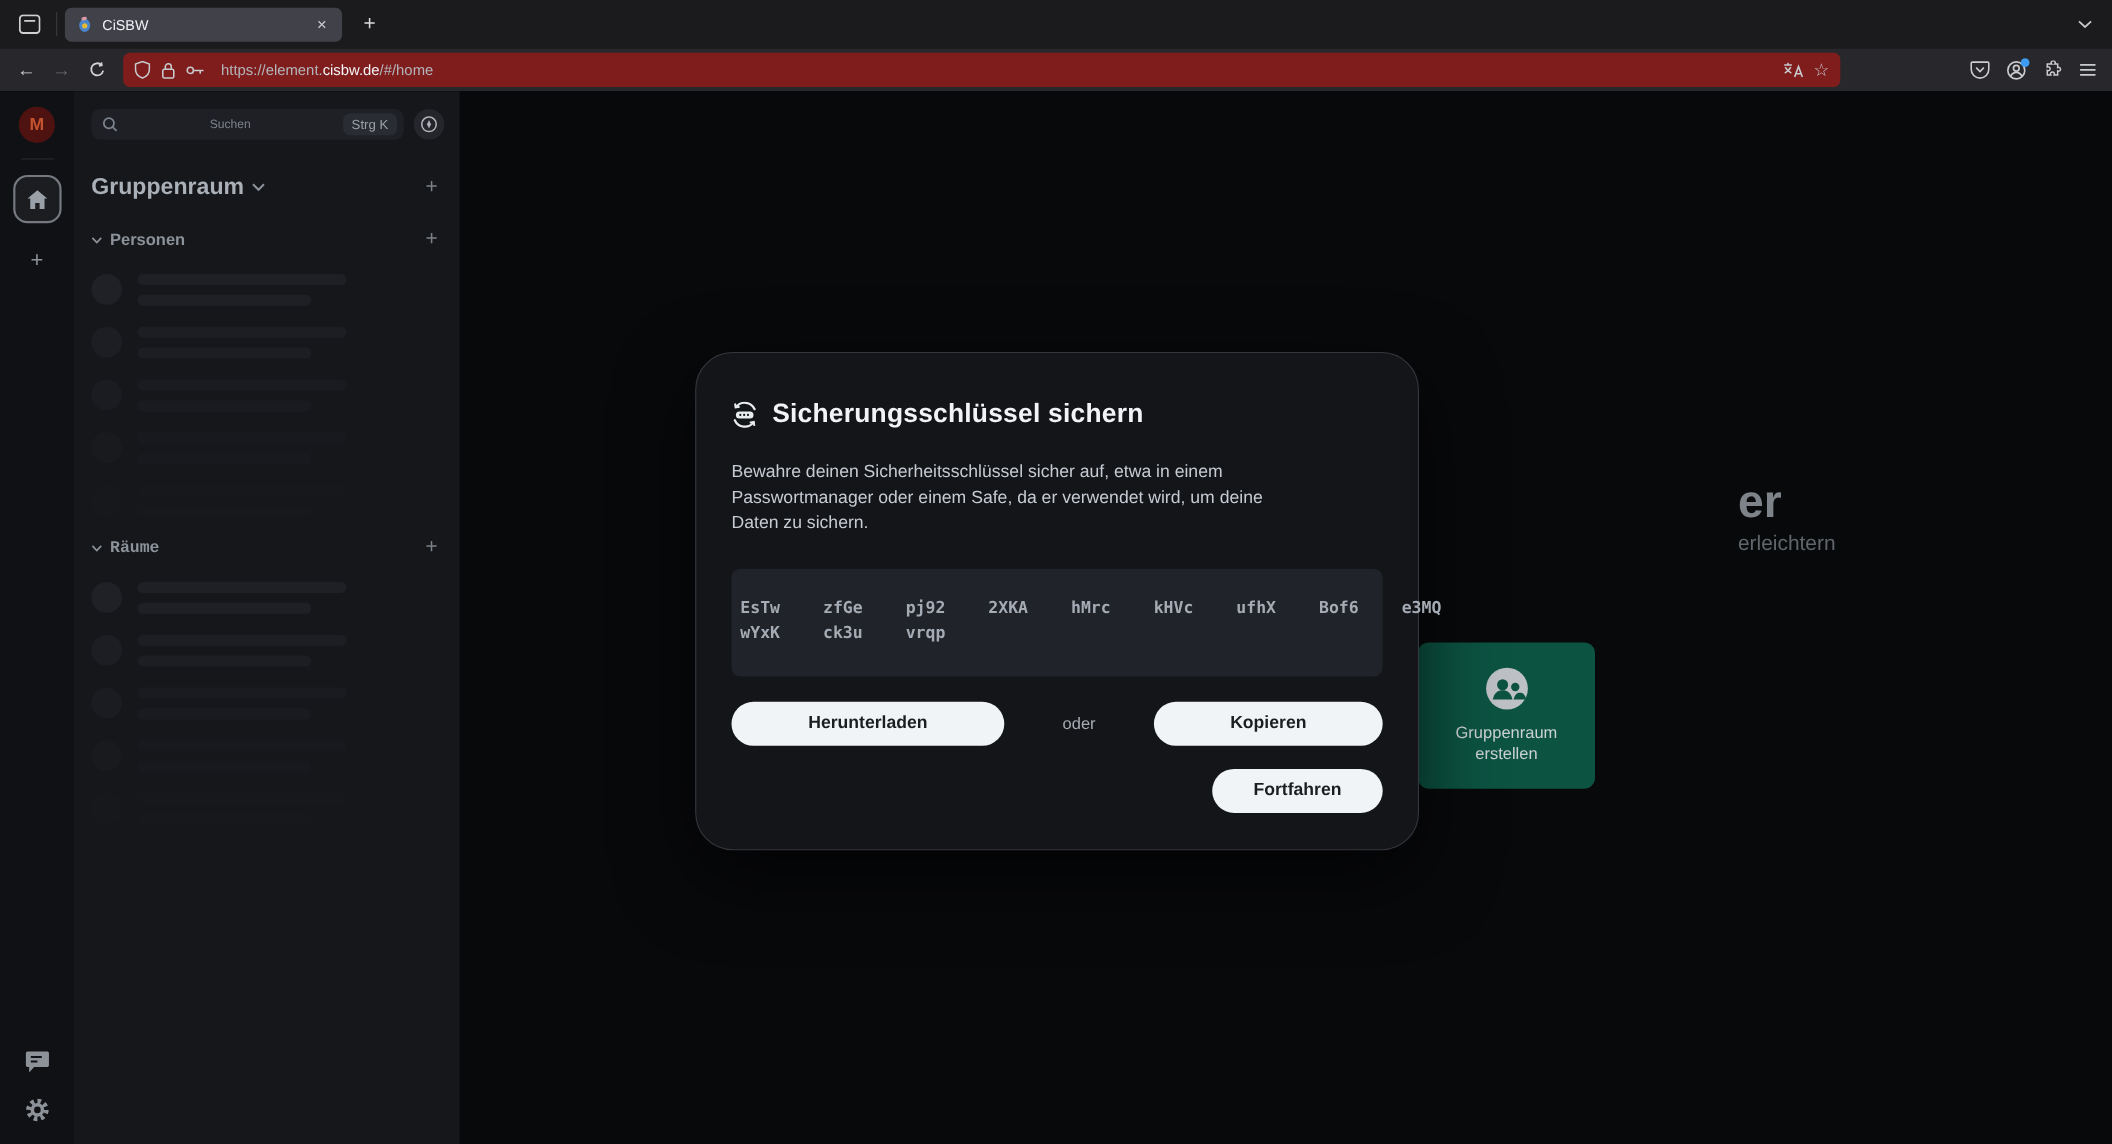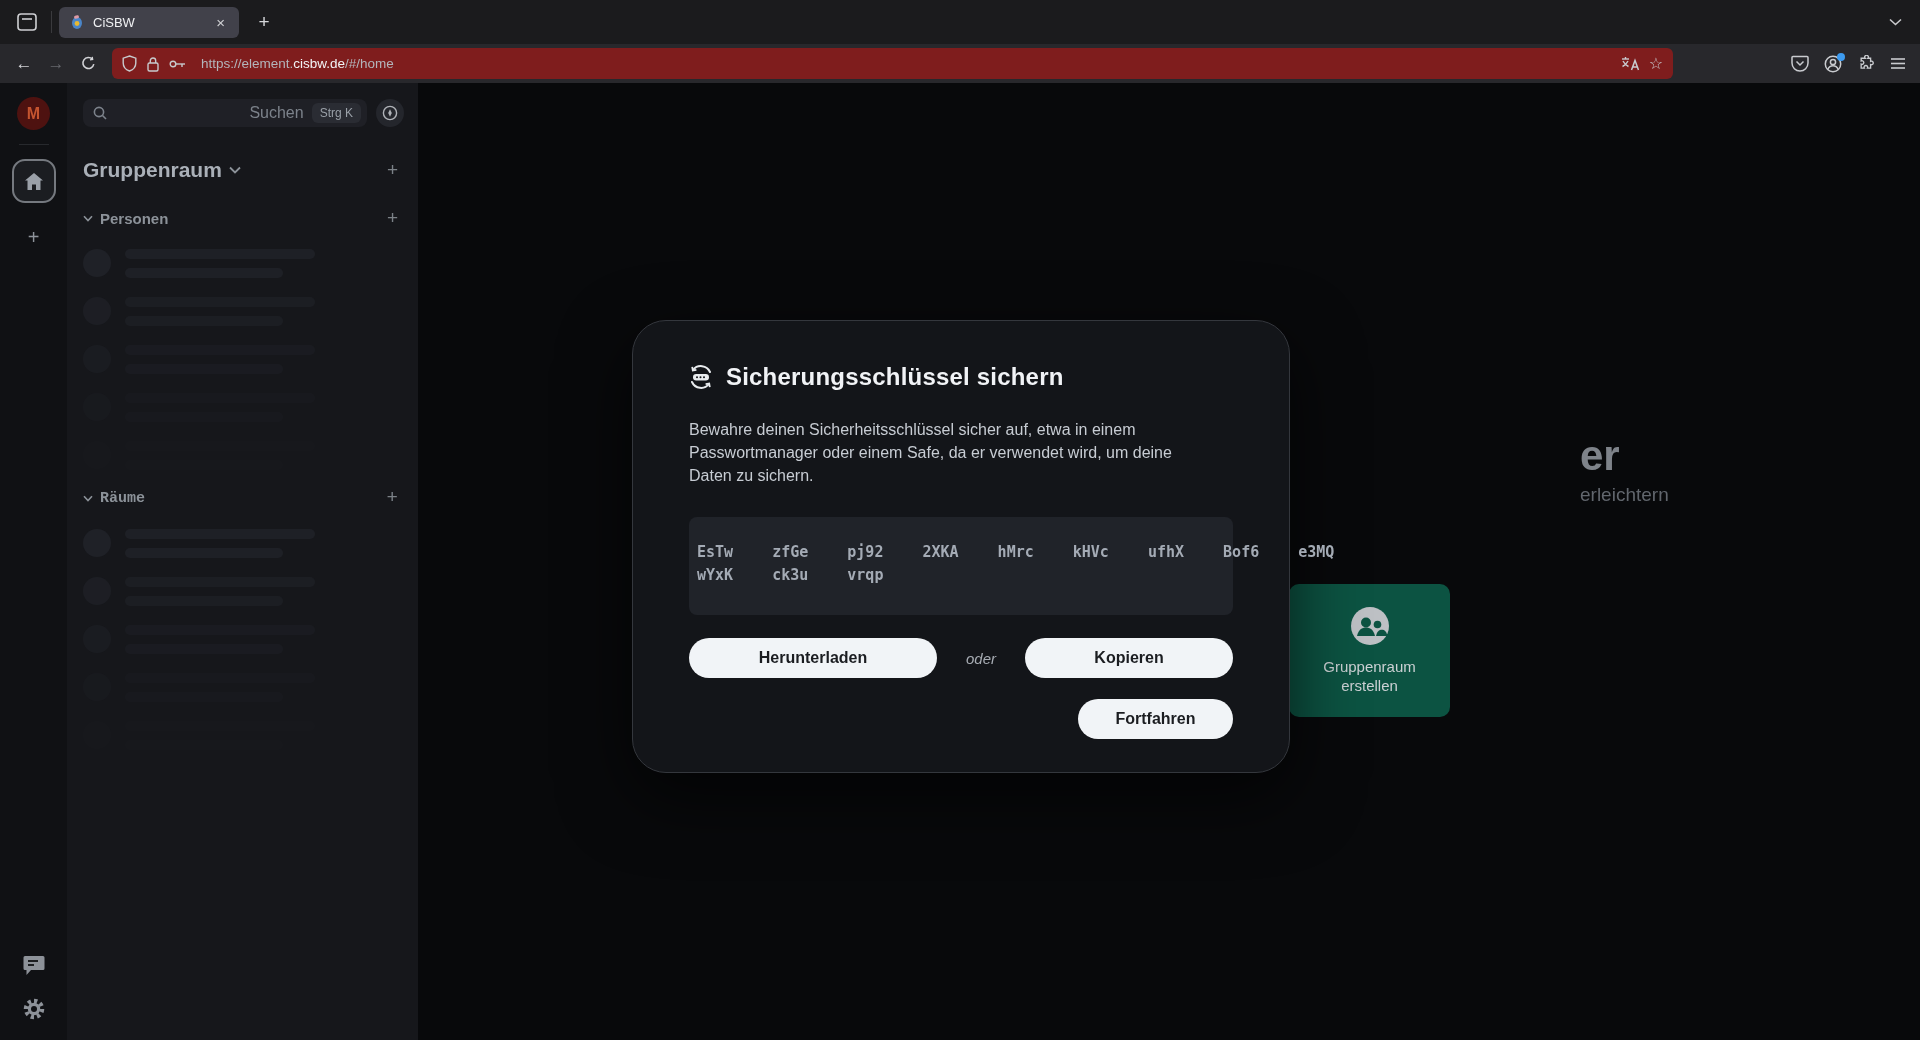--- a/index.html
+++ b/index.html
@@ -13,21 +13,21 @@
   .titlebar .title { position:absolute; left:0; right:0; text-align:center; color:#d9d9d9; font-size:14px; font-weight:700; letter-spacing:.2px; }
   .win-controls { margin-left:auto; display:flex; align-items:center; gap:24px; padding-right:14px; z-index:2; }
   .win-btn { background:none; border:none; color:#c9c9c9; display:flex; align-items:center; justify-content:center; width:20px; height:20px; }
   .win-close { width:21px; height:21px; border-radius:50%; background:#2b7de9; color:#fff; font-size:12px; font-weight:700; display:flex; align-items:center; justify-content:center; border:none; }
 
   
   .tabbar { height:44px; background:#1b1b1d; display:flex; align-items:center; padding:0 10px; flex:none; }
   .icon-btn { background:none; border:none; display:flex; align-items:center; justify-content:center; color:#cfd0d3; }
   .ffview-btn { width:34px; height:30px; border-radius:4px; }
   .tab-divider { width:1px; height:22px; background:#3a3a3d; margin:0 7px; }
-  .tab { width:180px; height:31px; background:#41414a; border-radius:6px; display:flex; align-items:center; padding:0 10px; gap:8px; color:#f0f1f3; font-size:13px; }
+  .tab { width:252px; height:31px; background:#41414a; border-radius:6px; display:flex; align-items:center; padding:0 10px; gap:8px; color:#f0f1f3; font-size:13px; }
   .tab-label { flex:1; text-align:left; }
   .tab-close { background:none; border:none; color:#cfd0d3; font-size:15px; line-height:1; padding:2px 4px; border-radius:4px; }
   .newtab-btn { width:30px; height:30px; font-size:19px; color:#d6d7da; margin-left:10px; border-radius:4px; }
   .tab-overflow { margin-left:auto; width:30px; height:30px; }
 
   
   .navbar { height:39px; background:#28282c; display:flex; align-items:center; padding:0 8px; flex:none; }
   .nav-btn { width:32px; height:30px; border-radius:4px; font-size:17px; color:#d2d3d7; }
   .nav-btn.disabled { color:#66676c; }
   .urlbar { flex:1; height:31px; background:#7f1d1d; border-radius:6px; display:flex; align-items:center; padding:0 10px; margin-left:8px; gap:9px; }
@@ -47,21 +47,21 @@
   .space-divider { width:30px; height:1px; background:#27292d; margin:14px 0; }
   .home-space-btn { width:44px; height:44px; border-radius:13px; background:#1b1d21; border:2px solid #75797f; display:flex; align-items:center; justify-content:center; }
   .add-space-btn { margin-top:18px; width:32px; height:32px; font-size:20px; color:#8e939a; }
   .space-spacer { flex:1; }
   .threads-btn { width:34px; height:34px; margin-bottom:10px; }
   .settings-btn { width:34px; height:34px; }
 
   .room-panel { width:351px; background:#16171b; padding:16px 14px 0 16px; flex:none; display:flex; flex-direction:column; }
   .search-row { display:flex; align-items:center; gap:9px; }
   .search-box { flex:1; height:28px; background:#1f2026; border-radius:8px; display:flex; align-items:center; padding:0 6px 0 10px; gap:8px; }
-  .search-placeholder { flex:1; font-size:16px; color:#7c828b; text-align:right; }
+  .search-placeholder { flex:1; font-size:11px; color:#7c828b; text-align:center; }
   .search-kbd { background:#2a2c33; border-radius:6px; padding:3px 8px; font-size:12px; color:#9aa0a8; }
   .explore-btn { width:28px; height:28px; border-radius:50%; background:#24262c; }
   .space-header { margin-top:31px; display:flex; align-items:center; gap:7px; }
   .space-name { font-size:21px; font-weight:700; color:#aab0b8; }
   .header-plus { margin-left:auto; font-size:19px; color:#7b8187; background:none; border:none; padding:0 6px; }
   .section-header { display:flex; align-items:center; gap:7px; margin-top:25px; }
   .section-label { font-size:15px; font-weight:700; color:#8c9299; }
   .skel-list { margin-top:10px; }
   .skel-row { display:flex; align-items:center; gap:14px; height:48px; }
   .skel-avatar { width:28px; height:28px; border-radius:50%; background:#1f2127; flex:none; }
@@ -70,31 +70,31 @@
   .skel-bar.long { width:190px; }
   .skel-bar.short { width:158px; }
 
   .main { flex:1; position:relative; background:#08090b; }
   .bg-heading { position:absolute; left:1162px; top:349px; font-size:42px; font-weight:700; color:#7e838a; }
   .bg-subheading { position:absolute; left:1162px; top:401px; font-size:19px; color:#61666d; }
   .group-card { position:absolute; left:871px; top:501px; width:161px; height:133px; border-radius:10px; background:#0c5342; border:none; display:flex; flex-direction:column; align-items:center; justify-content:center; gap:11px; }
   .group-card-label { width:120px; font-size:15px; line-height:1.3; color:#ccd1d4; text-align:center; }
 
   
-  .dialog { position:absolute; left:632px; top:237px; width:658px; height:453px; background:#131519; border:1px solid #34373d; border-radius:34px; padding:42px 56px 36px; box-shadow:0 24px 70px rgba(0,0,0,.65); }
+  .dialog { position:absolute; left:632px; top:237px; width:658px; height:453px; background:#131519; border:1px solid #34373d; border-radius:34px; padding:42px 32px 36px; box-shadow:0 24px 70px rgba(0,0,0,.65); }
   .dlg-title-row { display:flex; align-items:center; gap:13px; }
   .dlg-title { font-size:24px; font-weight:700; color:#f1f3f6; letter-spacing:.2px; }
   .dlg-body { margin-top:27px; max-width:516px; font-size:16px; line-height:23px; color:#c7ccd3; }
   .key-panel { margin-top:30px; background:#202329; border-radius:8px; padding:24px 8px 28px; text-align:left; }
   .key-line { font-family:"DejaVu Sans Mono",monospace; font-size:15px; font-weight:700; color:#a4abb5; line-height:23px; white-space:pre; word-spacing:30px; }
   .btn-row { margin-top:23px; display:flex; align-items:center; }
   .pill-btn { height:40px; border-radius:20px; background:#f1f4f7; border:none; color:#1b1d21; font-size:16px; font-weight:700; }
   .btn-download { width:248px; }
   .btn-copy { width:208px; }
-  .or-label { flex:1; text-align:center; font-size:15px; color:#a7acb3;font-style:italic; }
+  .or-label { flex:1; text-align:center; font-size:15px; color:#a7acb3; }
   .continue-row { margin-top:21px; display:flex; justify-content:flex-end; }
   .btn-continue { width:155px; }
 
   svg { display:block; }
 </style>
 </head>
 <body>
 
 <div class="window">
 

